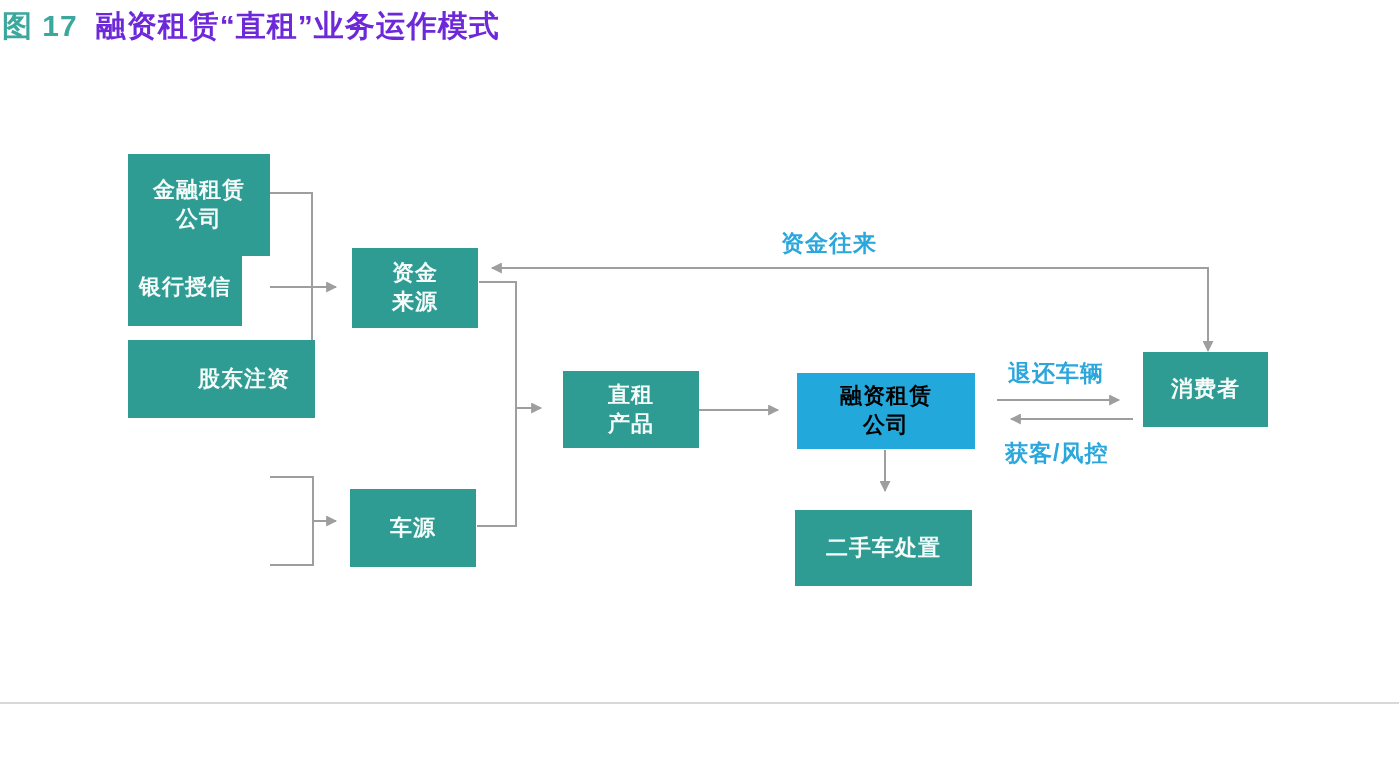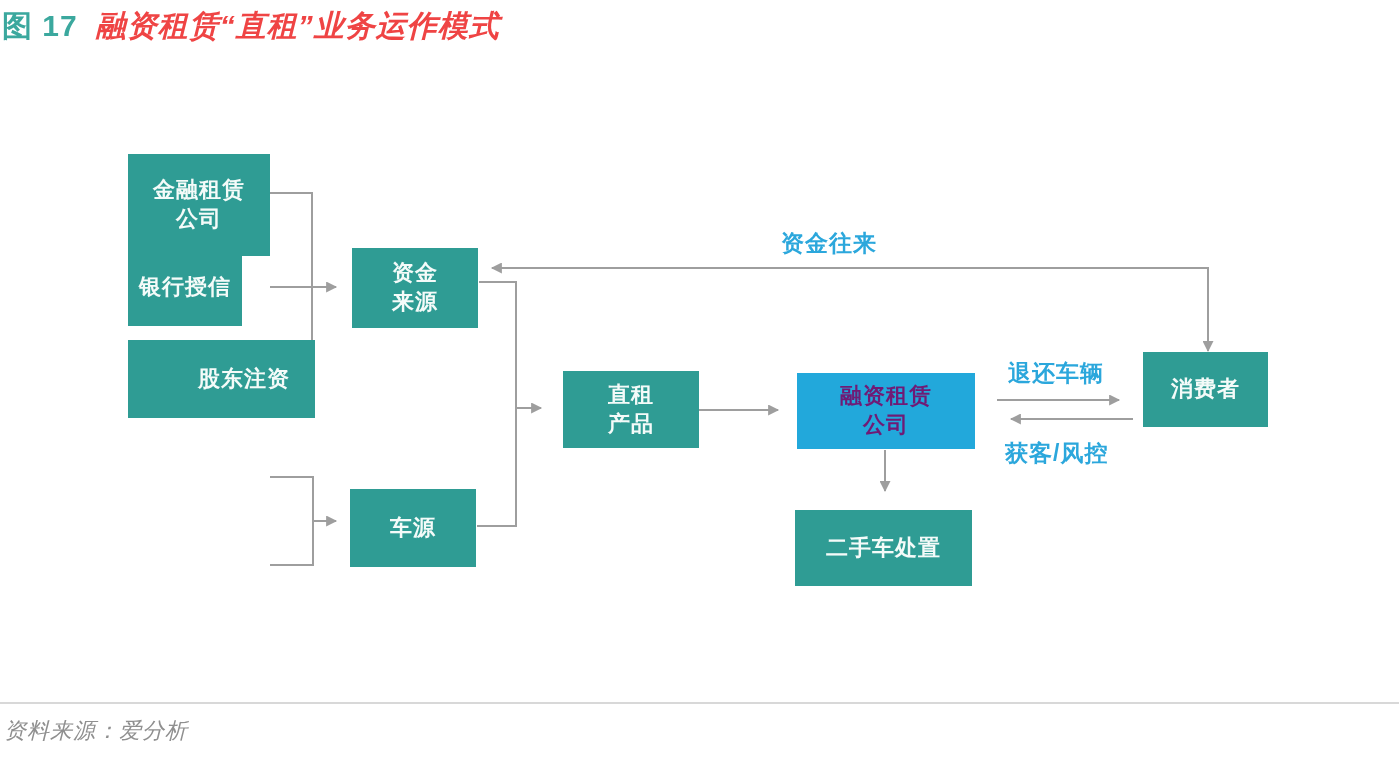--- a/index.html
+++ b/index.html
@@ -18,36 +18,36 @@
   }
   .title {
     position: absolute;
     left: 2px; top: 6px;
     font-size: 30px;
     font-weight: 700;
     letter-spacing: 1px;
     white-space: nowrap;
   }
   .fig-label { color: #3BA89E; margin-right: 18px; }
-  .title-text { color: #ef4444; font-style: italic; }
+  .title-text { color: #6d28d9; }
   .box {
     position: absolute;
     display: flex;
     align-items: center;
     justify-content: center;
     text-align: center;
     background: #2F9C94;
     color: #F4FBF9;
     font-size: 22px;
     font-weight: 700;
     line-height: 1.3;
     white-space: pre-line;
     letter-spacing: 1px;
   }
-  .box.blue { background: #22A8DB; color: #701a75; }
+  .box.blue { background: #22A8DB; color: #000000; }
   .flow-label {
     position: absolute;
     color: #2BA7DC;
     font-size: 23px;
     font-weight: 700;
     white-space: nowrap;
     letter-spacing: 1px;
   }
   .divider {
     position: absolute;
@@ -119,15 +119,14 @@
 
   <div class="box" style="left:1143px; top:352px; width:125px; height:75px;">消费者</div>
 
   <div class="box" style="left:795px; top:510px; width:177px; height:76px;">二手车处置</div>
 
   <div class="flow-label" style="left:781px; top:228px;">资金往来</div>
   <div class="flow-label" style="left:1008px; top:358px;">退还车辆</div>
   <div class="flow-label" style="left:1005px; top:438px;">获客/风控</div>
 
   <div class="divider"></div>
-  <div class="source">资料来源：爱分析</div>
 
 </div>
 
 </body></html>

